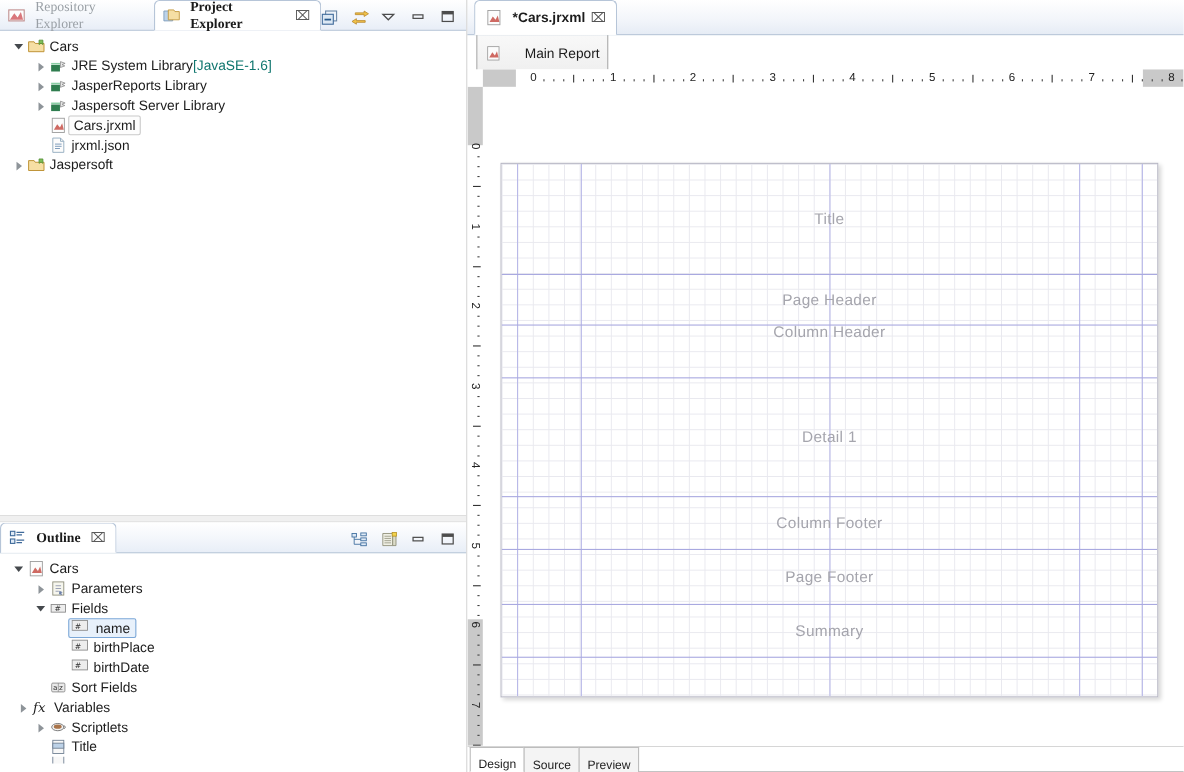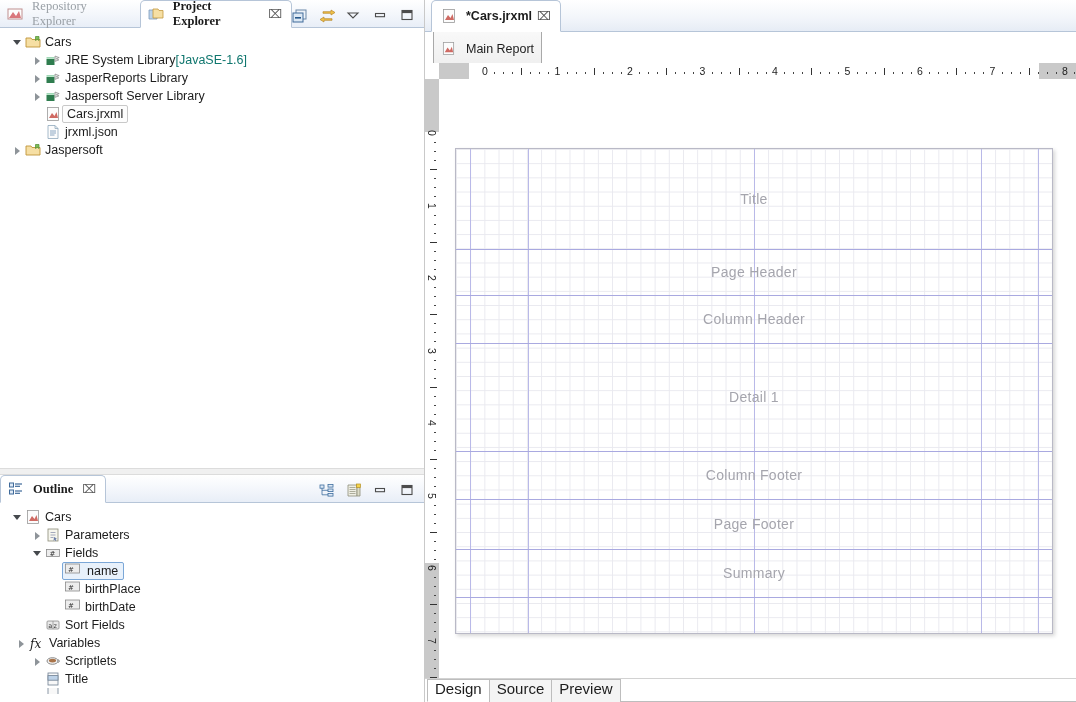--- a/index.html
+++ b/index.html
@@ -74,21 +74,21 @@
   }
   .etab{
     height:30px;display:flex;align-items:center;gap:5px;padding:0 9px;
     background:#fff;border:1px solid #b6c5d8;border-bottom:1px solid #fff;
     border-radius:5px 5px 0 0;margin-bottom:-1px;font-size:12.5px;font-weight:bold;
   }
   .etab .closex{font-weight:normal;color:#555;font-size:12px;}
 
   .editor-toolbar{height:28px;display:flex;align-items:center;padding:3px 0 0 8px;background:#fff;}
   .mainrep{
-    display:flex;align-items:center;gap:5px;height:21px;padding:16px 7px;
+    display:flex;align-items:center;gap:16px;height:21px;padding:16px 7px;
     border:1px solid #a9a9a9;background:linear-gradient(to bottom,#fbfbfb,#ececec);
     border-radius:2px;font-size:12.5px;
   }
 
   .design-area{flex:1;position:relative;background:#ffffff;overflow:hidden;}
 
   .hruler{position:absolute;left:14px;top:0;right:0;height:16px;background:#fff;}
   .hruler .grayseg{position:absolute;top:0;height:16px;background:#c9c9c9;}
   .hruler .tickwrap{position:absolute;left:0;top:0;right:0;height:16px;font-size:10px;color:#222;}
   .hnum{position:absolute;top:0;line-height:16px;transform:translateX(-50%);font-size:10.5px;}
@@ -122,21 +122,21 @@
     position:absolute;left:0;right:0;text-align:center;
     color:#a5a5ad;font-size:14px;letter-spacing:.3px;
     transform:translateY(-50%);
   }
 
   .bottom-tabs{
     height:23px;display:flex;align-items:stretch;
     background:#fff;border-top:1px solid #d2d2d2;padding-left:2px;
   }
   .btab{
-    display:flex;align-items:flex-start;padding:0 7px;font-size:15px;
+    display:flex;align-items:flex-end;padding:0 7px;font-size:11px;
     border:1px solid #bdbdbd;border-bottom:none;background:#f4f4f4;margin-right:-1px;
   }
   .btab.active{background:#fff;border-bottom:1px solid #fff;font-weight:normal;}
   .btab-filler{flex:1;border-bottom:1px solid #bdbdbd;}
 </style>
 </head>
 <body>
 
 <div class="app">
 
@@ -643,21 +643,21 @@
           <div class="vmargin" style="left:14px;"></div>
           <div class="vmargin" style="left:72px;"></div>
           <div class="vmargin" style="left:298px;"></div>
           <div class="vmargin" style="left:525px;"></div>
           <div class="vmargin" style="left:582px;"></div>
           <div id="bands">
               <div class="bandlabel" style="top: 50px; color: rgb(165, 165, 173);">Title</div>
               <div class="bandline" style="top: 100px; background: rgb(169, 169, 224);"></div>
               <div class="bandlabel" style="top: 123px; color: rgb(165, 165, 173);">Page Header</div>
               <div class="bandline" style="top: 146px; background: rgb(169, 169, 224);"></div>
-              <div class="bandlabel" style="top: 170px; color: rgb(165, 165, 173);">Column Header</div>
+              <div class="bandlabel" style="top: 152px; color: rgb(165, 165, 173);">Column Header</div>
               <div class="bandline" style="top: 194px; background: rgb(169, 169, 224);"></div>
               <div class="bandlabel" style="top: 248px; color: rgb(165, 165, 173);">Detail 1</div>
               <div class="bandline" style="top: 302px; background: rgb(169, 169, 224);"></div>
               <div class="bandlabel" style="top: 326px; color: rgb(165, 165, 173);">Column Footer</div>
               <div class="bandline" style="top: 350px; background: rgb(169, 169, 224);"></div>
               <div class="bandlabel" style="top: 375px; color: rgb(165, 165, 173);">Page Footer</div>
               <div class="bandline" style="top: 400px; background: rgb(169, 169, 224);"></div>
               <div class="bandlabel" style="top: 424px; color: rgb(165, 165, 173);">Summary</div>
               <div class="bandline" style="top: 448px; background: rgb(169, 169, 224);"></div>
             </div>

